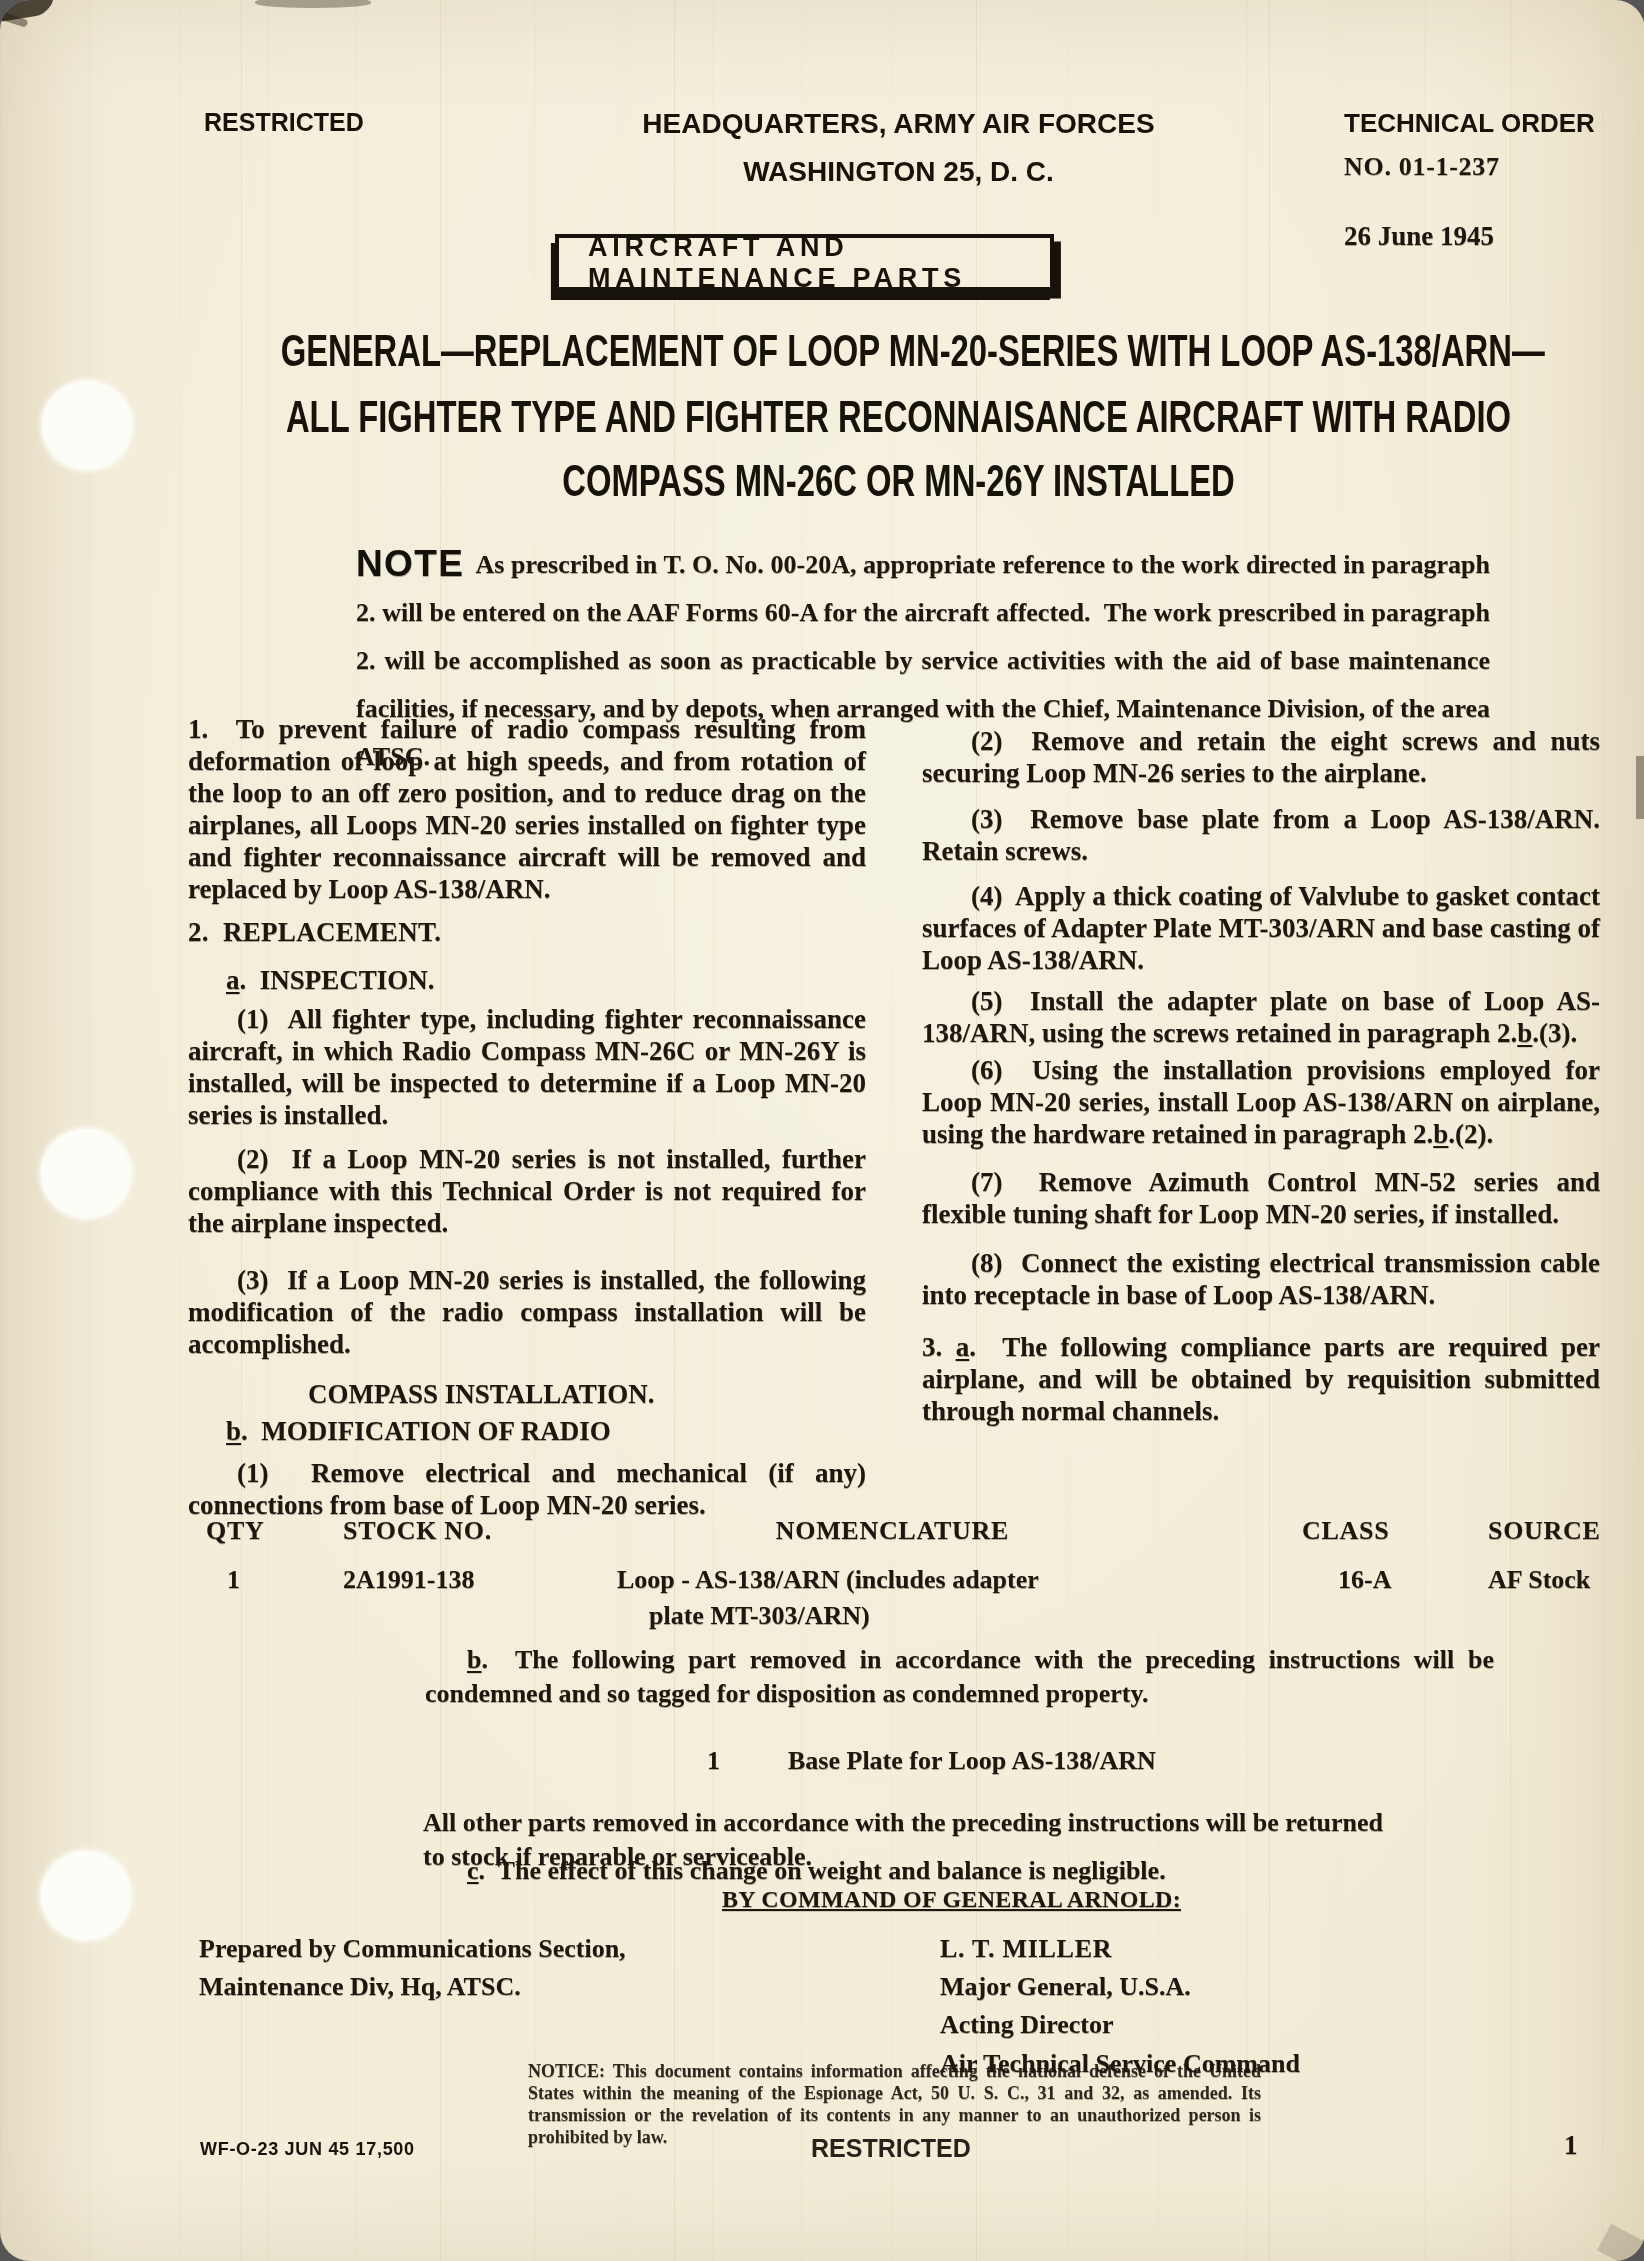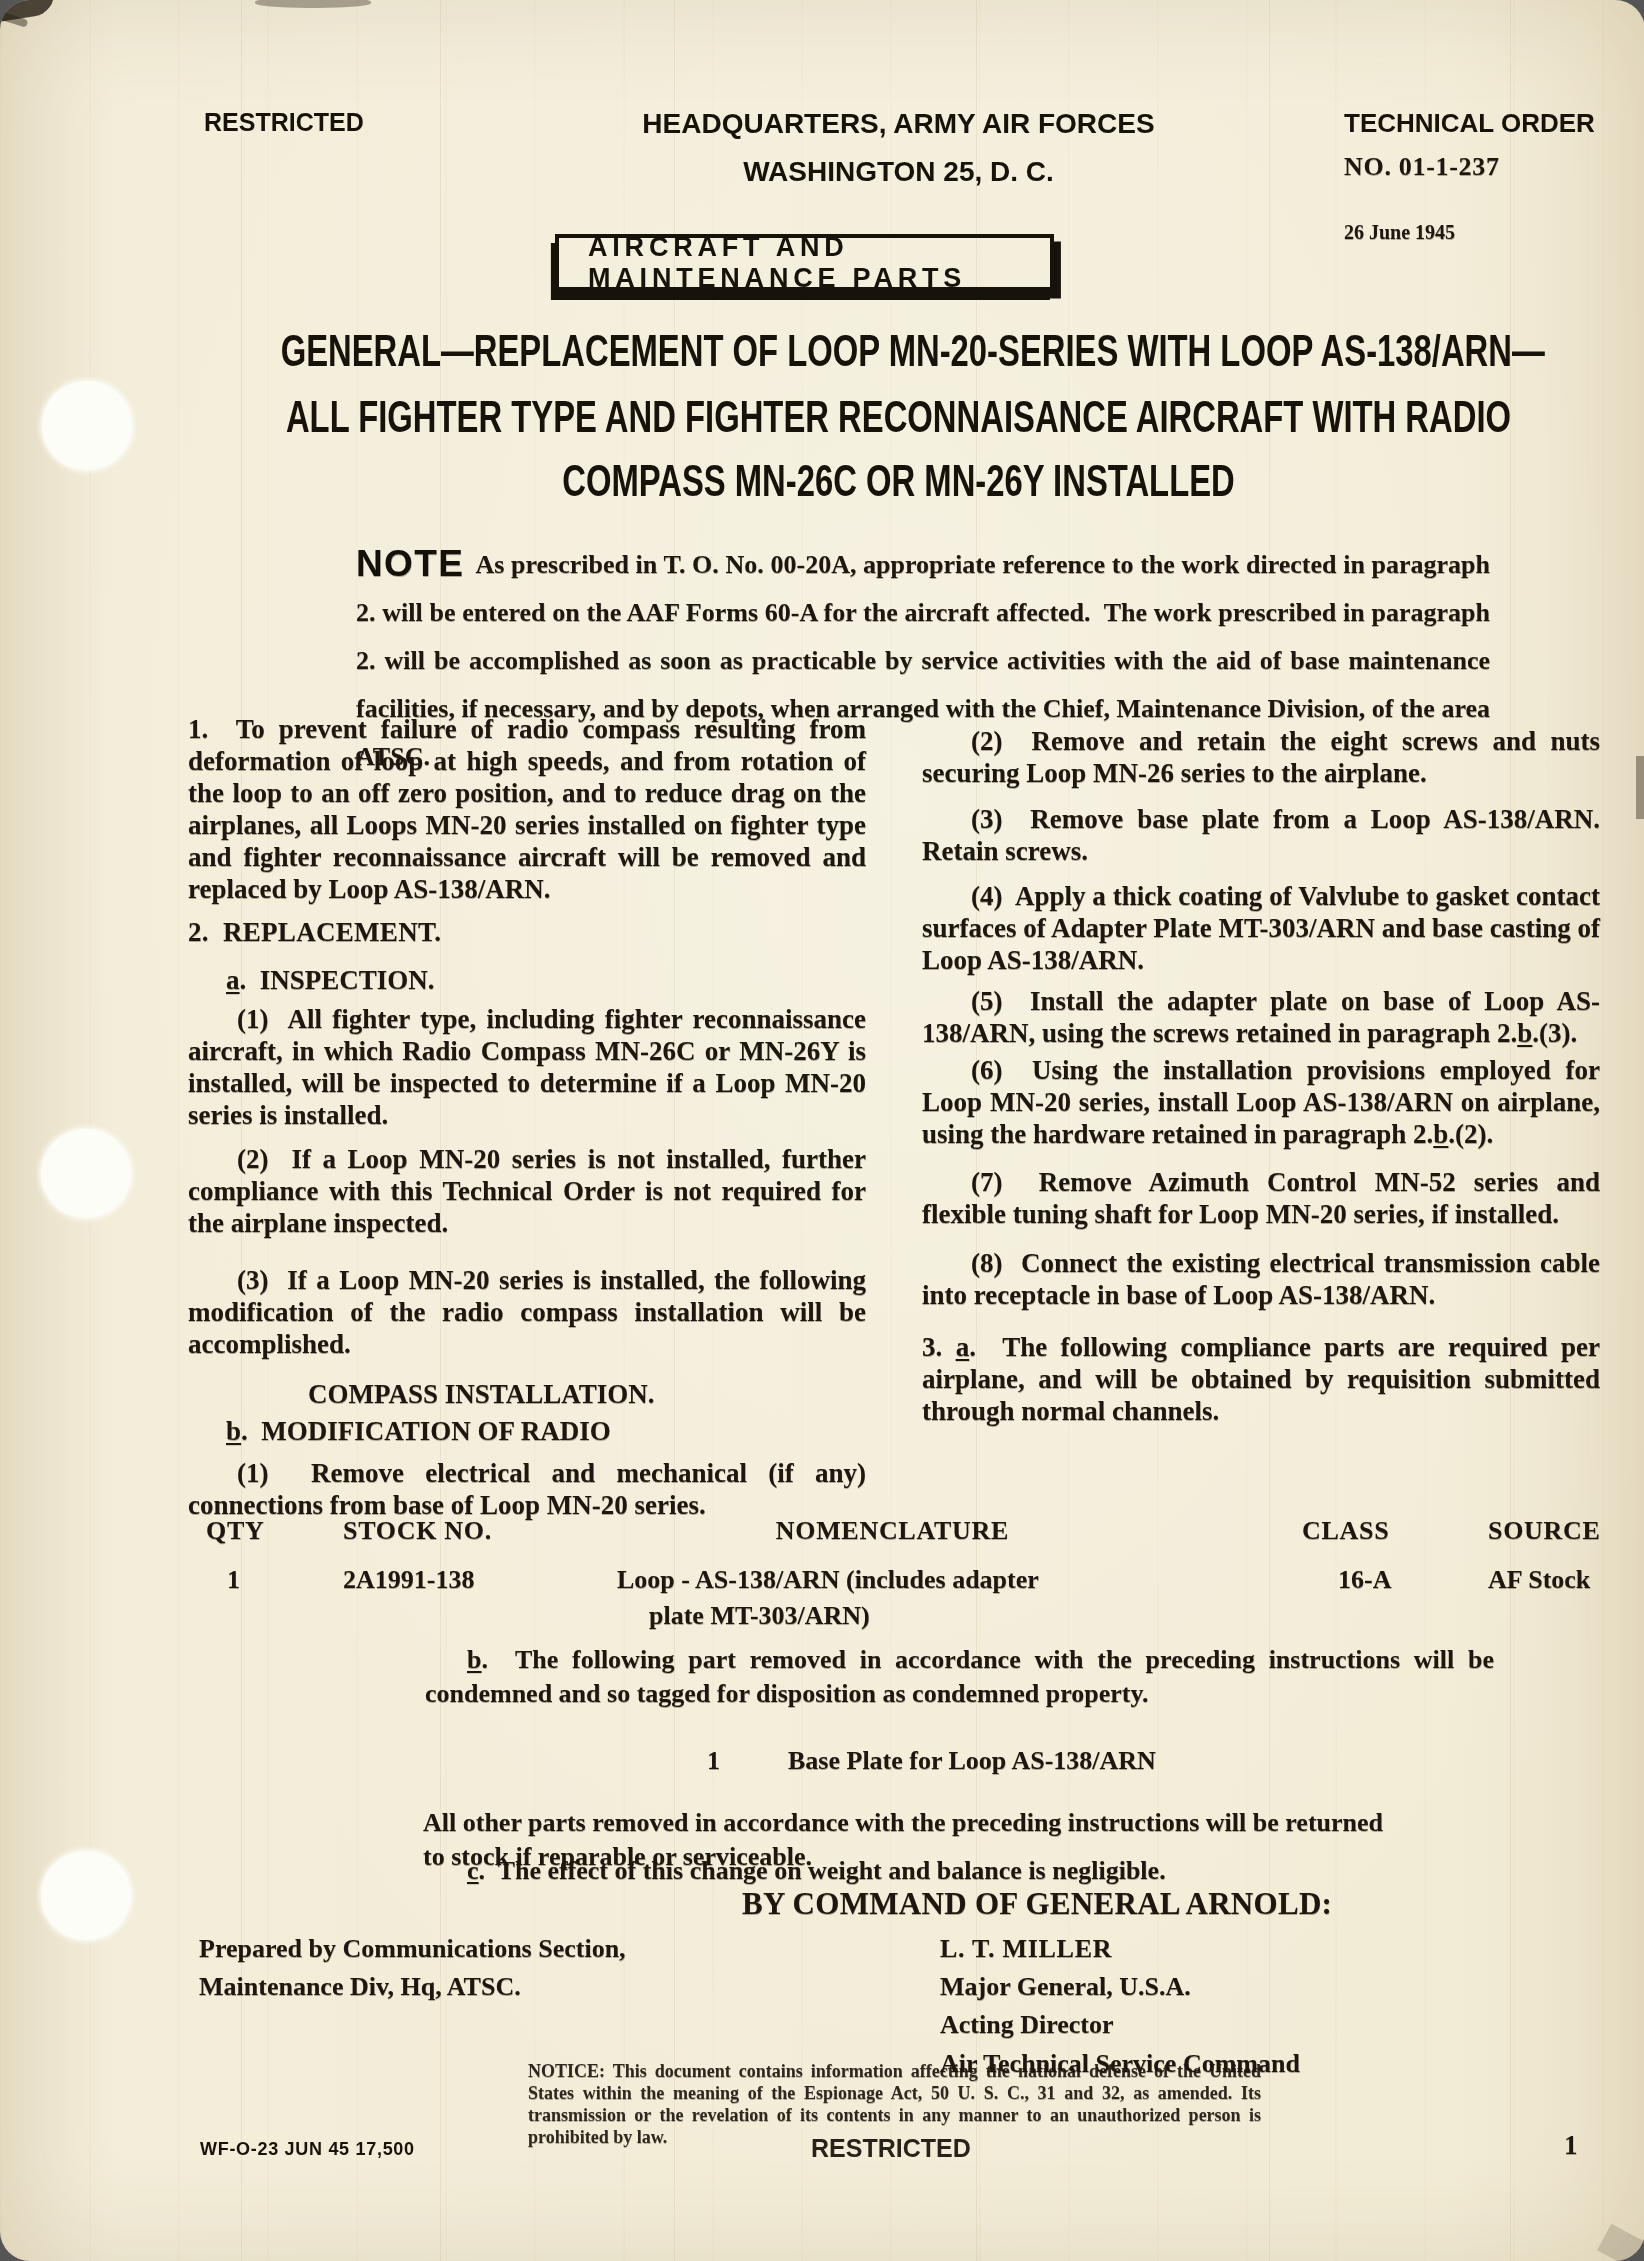--- a/index.html
+++ b/index.html
@@ -69,21 +69,21 @@
   <div class="hole" style="left:41px;  top:1129px;"></div>
   <div class="hole" style="left:41px;  top:1851px;"></div>
 
   <div class="abs display" style="left:204px; top:108px; font-size:25px;">RESTRICTED</div>
 
   <div class="abs centerwrap display" style="top:108px; font-size:28px;">HEADQUARTERS, ARMY AIR FORCES</div>
   <div class="abs centerwrap display" style="top:156px; font-size:28px;">WASHINGTON 25, D. C.</div>
 
   <div class="abs display" style="left:1344px; top:108px; font-size:26px;">TECHNICAL ORDER</div>
   <div class="abs serif" style="left:1344px; top:152px; font-size:26px; letter-spacing:0.7px;">NO. 01-1-237</div>
-  <div class="abs serif" style="left:1344px; top:221px; font-size:20px;text-align:right;">26 June 1945</div>
+  <div class="abs serif" style="left:1344px; top:221px; font-size:27px;text-align:right;">26 June 1945</div>
 
   <div class="abs stampbox">
     <span class="display" style="font-size:27px; letter-spacing:4.8px;padding-left:29px;">AIRCRAFT AND MAINTENANCE PARTS</span>
   </div>
 
   <div class="abs centerwrap" style="top:326px;">
     <div class="display titleline" style="font-size:40px;">GENERAL—REPLACEMENT OF LOOP MN-20-SERIES WITH LOOP AS-138/ARN—</div>
   </div>
   <div class="abs centerwrap" style="top:392px;">
     <div class="display titleline" style="font-size:40px;">ALL FIGHTER TYPE AND FIGHTER RECONNAISANCE AIRCRAFT WITH RADIO</div>
@@ -136,21 +136,21 @@
 
   <div class="abs serif just" style="left:425px; top:1643px; width:1069px; font-size:26px; line-height:34px; text-indent:42px;"><span class="u pre">b</span><span class="pre">.  The following part removed in accordance with the preceding instructions will be condemned and so tagged for disposition as condemned property.</span></div>
 
   <div class="abs serif" style="left:707px; top:1746px; font-size:26px;">1</div>
   <div class="abs serif" style="left:788px; top:1746px; font-size:26px;">Base Plate for Loop AS-138/ARN</div>
 
   <div class="abs serif" style="left:467px; top:1856px; font-size:26px;"><span class="u pre">c</span><span class="pre">.  The effect of this change on weight and balance is negligible.</span></div>
 
   <div class="abs serif" style="left:423px; top:1806px; width:980px; font-size:26px; line-height:34px;">All other parts removed in accordance with the preceding instructions will be returned to stock if reparable or serviceable.</div>
 
-  <div class="abs serif" style="left:742px; top:1886px; font-size:31px; letter-spacing:0.3px;">BY COMMAND OF GENERAL ARNOLD:</div>
+  <div class="abs serif" style="left:722px; top:1886px; font-size:24px; letter-spacing:0.3px;text-decoration:underline;">BY COMMAND OF GENERAL ARNOLD:</div>
 
   <div class="abs serif" style="left:199px; top:1934px; font-size:26px;">Prepared by Communications Section,</div>
   <div class="abs serif" style="left:199px; top:1972px; font-size:26px;">Maintenance Div, Hq, ATSC.</div>
 
   <div class="abs serif" style="left:940px; top:1934px; font-size:26px; letter-spacing:0.7px;">L. T. MILLER</div>
   <div class="abs serif" style="left:940px; top:1972px; font-size:26px;">Major General, U.S.A.</div>
   <div class="abs serif" style="left:940px; top:2010px; font-size:26px;">Acting Director</div>
   <div class="abs serif" style="left:940px; top:2049px; font-size:26px;">Air Technical Service Command</div>
 
   <div class="abs serif just" style="left:528px; top:2060px; width:733px; font-size:18px; line-height:22px; font-weight:700; opacity:.92;">NOTICE: This document contains information affecting the national defense of the United States within the meaning of the Espionage Act, 50 U. S. C., 31 and 32, as amended. Its transmission or the revelation of its contents in any manner to an unauthorized person is prohibited by law.</div>

